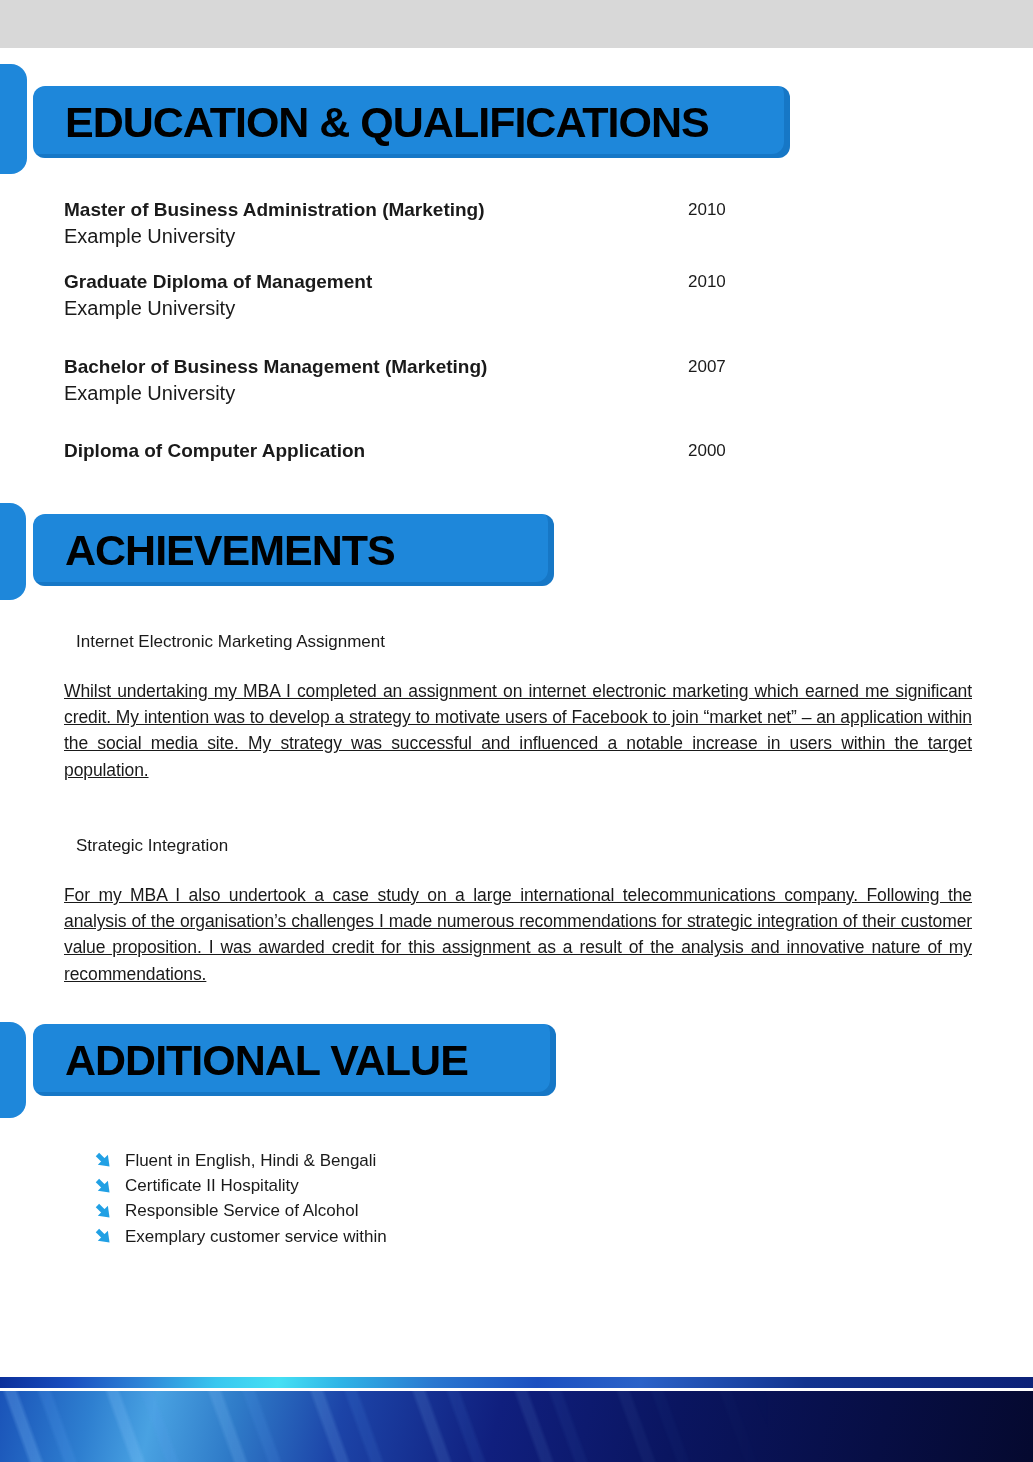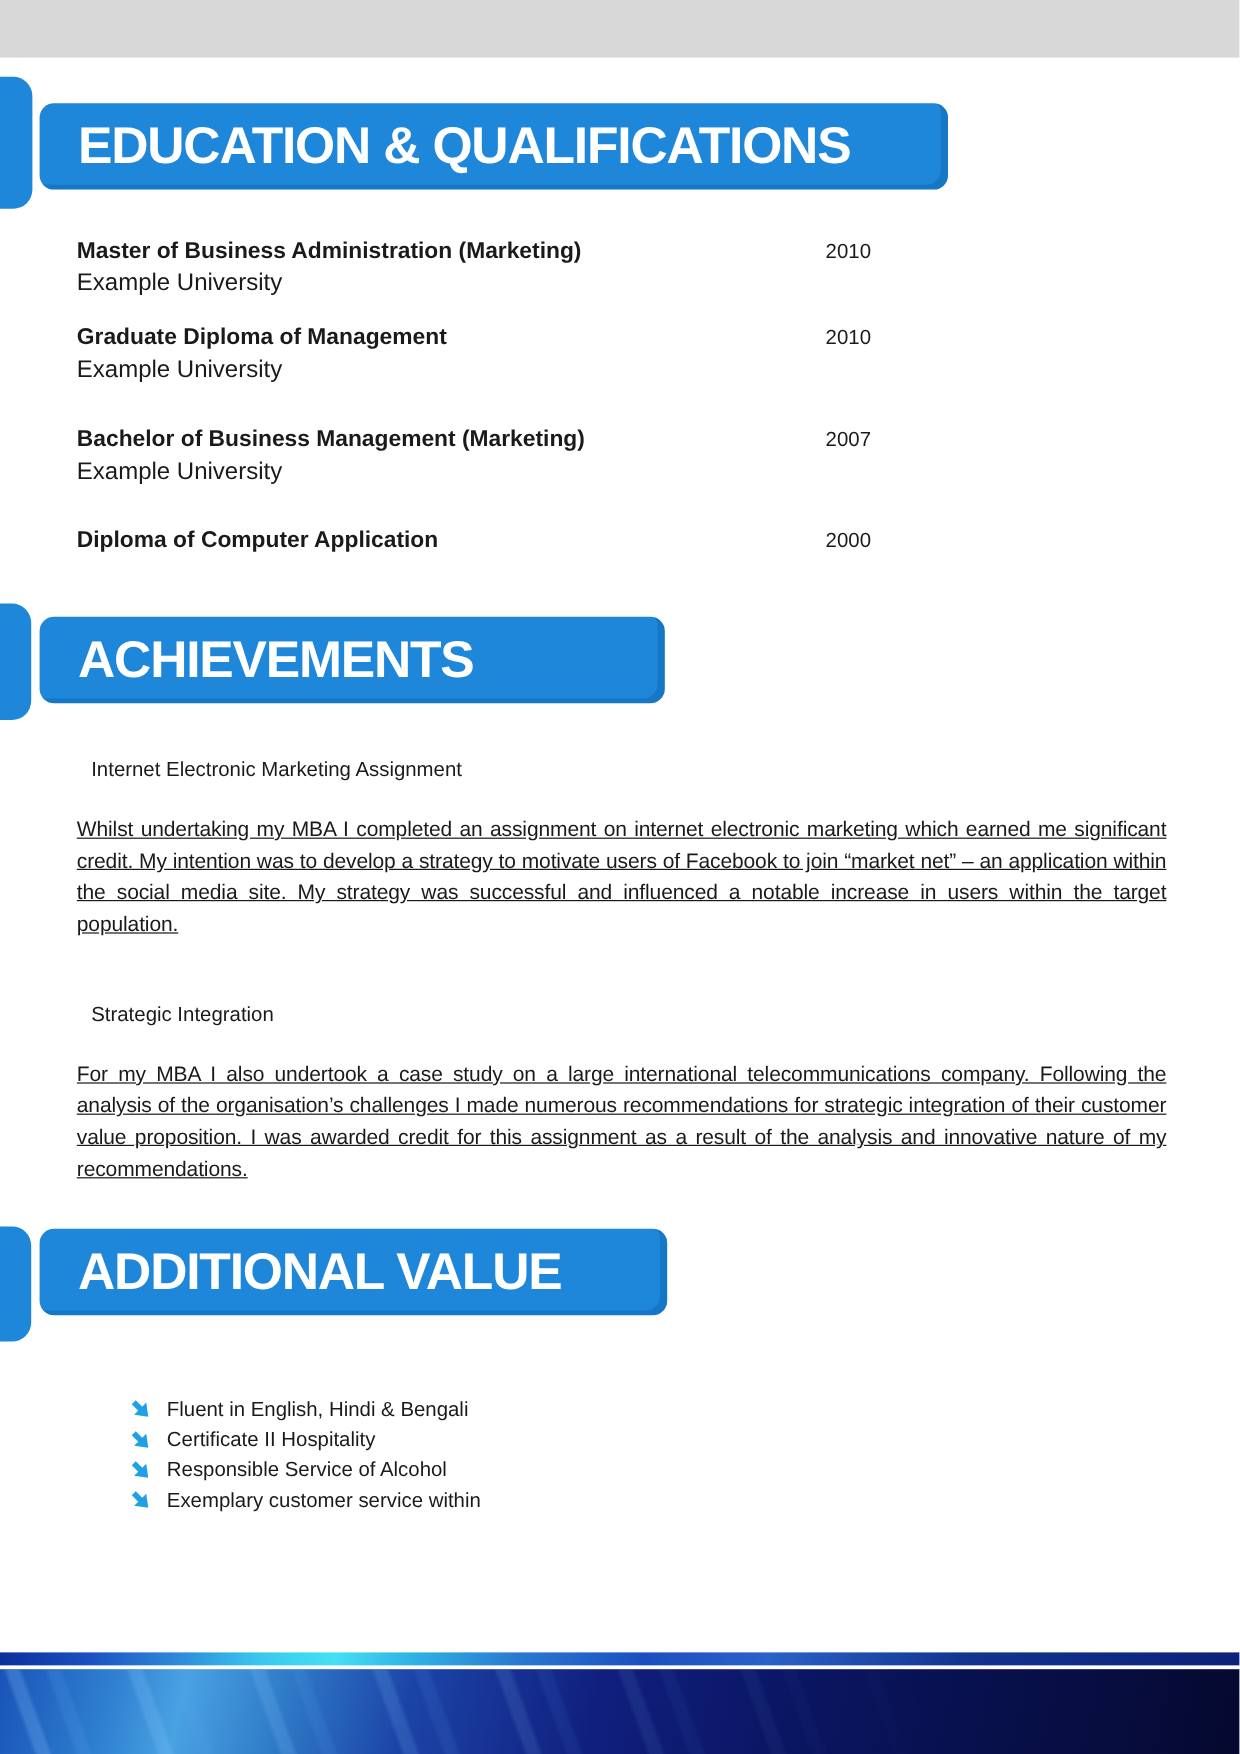--- a/index.html
+++ b/index.html
@@ -19,39 +19,39 @@
     left:0;width:27px;background:var(--banner-blue,#1e87da);
     border-radius:0 16px 16px 0;
   }
   .banner{
     left:33px;height:72px;background:var(--banner-blue,#1e87da);
     border-radius:12px;
     box-shadow:inset -6px -4px 0 rgba(10,90,160,0.35);
     display:flex;align-items:center;
   }
   .banner-title{
-    color:#ffffff;font-weight:bold;font-size:43px;letter-spacing:-1px;
+    color:#000000;font-weight:bold;font-size:43px;letter-spacing:-1px;
     padding-left:32px;white-space:nowrap;
   }
 
   
   .edu-entry{left:64px;width:908px}
   .edu-degree{font-weight:bold;font-size:19px;line-height:27px}
   .edu-inst{font-size:20px;line-height:26px}
   .edu-year{left:688px;font-size:17px;line-height:27px}
 
   
   .ach-heading{left:76px;font-weight:normal;font-size:17px;line-height:24px}
   .ach-para{
     left:64px;width:908px;font-size:17.5px;line-height:26.2px;
     text-align:justify;letter-spacing:-0.1px;text-decoration:underline;
   }
 
   
-  .bullet-list{left:94px;top:1148px;list-style:none;margin:14px;padding:0}
+  .bullet-list{left:94px;top:1148px;list-style:none;margin:0;padding:0}
   .bullet-item{display:flex;align-items:center;height:25.4px}
   .bullet-icon{width:19px;height:19px;color:var(--arrow-blue,#21a0e4);flex:0 0 19px}
   .bullet-text{font-size:17px;padding-left:12px;white-space:nowrap}
 
   
   .bottom-stripe{
     left:0;top:1377px;width:1033px;height:11px;
     background:linear-gradient(100deg,#0b2f9a 0%,#1a4fc0 7%,#2e86d8 14%,
       #39c7ef 21%,#45e0f4 27%,#2fb4e6 33%,#2a78d0 42%,#1b4fc0 52%,
       #2a62c8 62%,#12338f 78%,#0d2278 100%);

